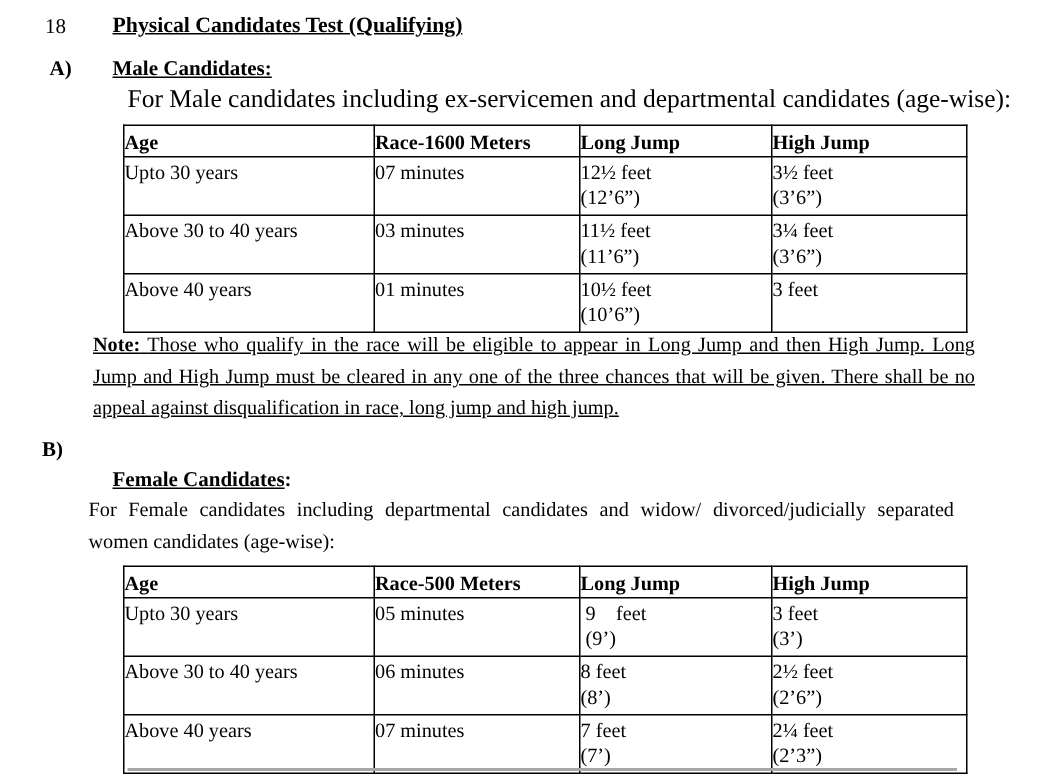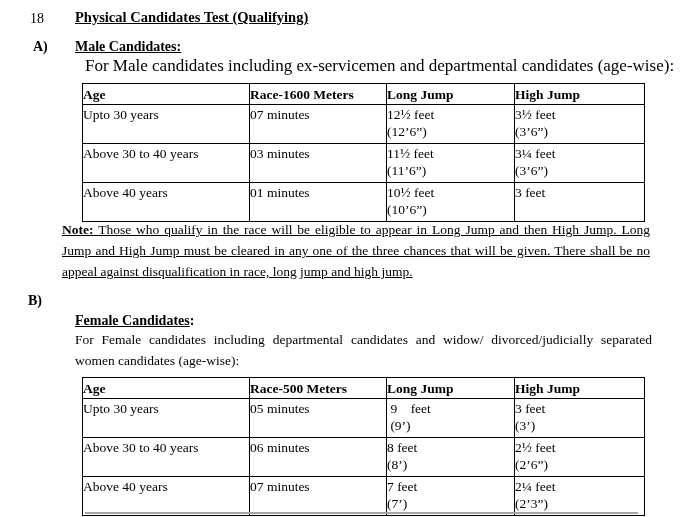--- a/index.html
+++ b/index.html
@@ -15,21 +15,21 @@
 
   .sec-label { font-size: 14px; font-weight: bold; }
   .sec-heading { font-size: 14px; font-weight: bold; }
   .sec-heading .ul { text-decoration: underline; }
   #label-a { left: 33px; top: 39px; }
   #heading-a { left: 75px; top: 39px; }
   #intro-a { left: 85px; top: 56px; font-size: 17px; white-space: nowrap; }
 
   #label-b { left: 28px; top: 293px; }
   #heading-b { left: 75px; top: 293px; margin-top: 20px; }
-  #intro-b { left: 75px; top: 329px; width: 577px; font-size: 13.5px; line-height: 21px; text-align: justify; }
+  #intro-b { left: 59px; top: 329px; width: 577px; font-size: 13.5px; line-height: 21px; text-align: justify; }
 
   #male-table-wrap { left: 82px; top: 83px; }
   #female-table-wrap { left: 82px; top: 377px; }
 
   table.doc-table { border-collapse: collapse; table-layout: fixed; }
   table.doc-table th, table.doc-table td {
     border: 1px solid #000000;
     font-size: 13.5px; line-height: 17px;
     text-align: left; vertical-align: top;
     padding: 1px 3px 2px 0;

